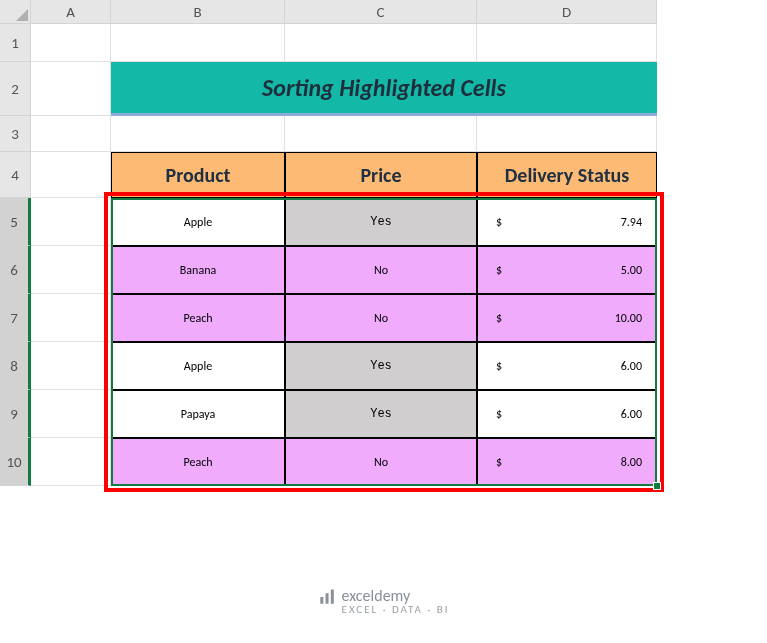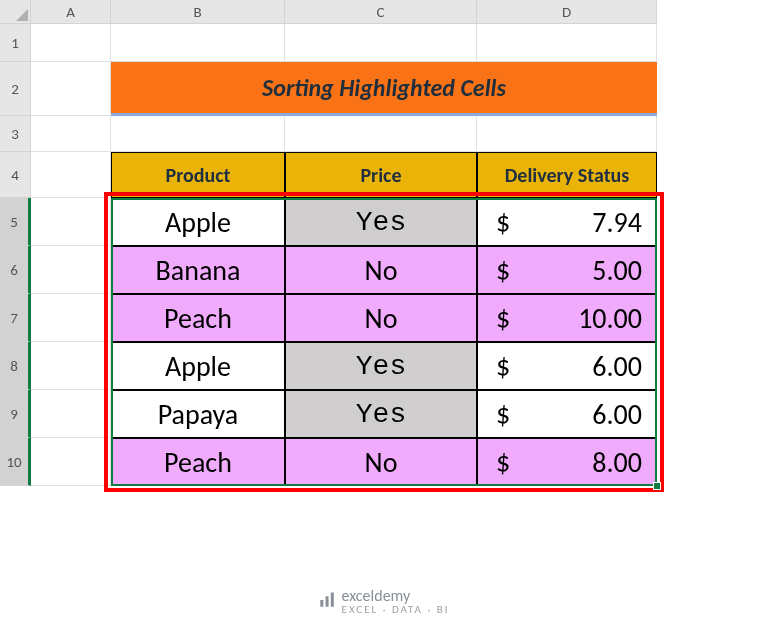--- a/index.html
+++ b/index.html
@@ -15,35 +15,35 @@
     .row-header.sel { background: #d2d2d2; border-right: 3px solid #107c41; }
     
     .cell { border-right: 1px solid #e0e0e0; border-bottom: 1px solid #e0e0e0; background: #fff; }
     
     .r1 { height: 38px; }
     .r2 { height: 54px; }
     .r3 { height: 36px; }
     .r4 { height: 46px; }
     .rd { height: 48px; }
     
-    .title-row { grid-column: 3 / 6; background: #f97316; border-bottom: 3px solid #8ea9db; display: flex; align-items: center; justify-content: center; font-size: 24px; font-weight: bold; color: #1f2e3d; font-style: italic; }
+    .title-row { grid-column: 3 / 6; background: #14b8a6; border-bottom: 3px solid #8ea9db; display: flex; align-items: center; justify-content: center; font-size: 24px; font-weight: bold; color: #1f2e3d; font-style: italic; }
     
-    .th { background: #eab308; border: 1.5px solid #000; display: flex; align-items: center; justify-content: center; font-size: 20px; font-weight: bold; color: #203040; }
+    .th { background: #fdba74; border: 1.5px solid #000; display: flex; align-items: center; justify-content: center; font-size: 20px; font-weight: bold; color: #203040; }
     
-    .td { border: 1px solid #000; display: flex; align-items: center; justify-content: center; font-size: 28px; color: #000; }
+    .td { border: 1px solid #000; display: flex; align-items: center; justify-content: center; font-size: 12px; color: #000; }
     .td.price { justify-content: space-between; padding: 0 14px 0 18px; }
     .td.olive { background: #f0abfc; }
     .td.gray { background: #d0cece; font-family: Liberation Mono, monospace; }
     .td.white { background: #fff; }
     
     .sel-marquee { position: absolute; border: 4px solid #ff0000; pointer-events: none; }
     .sel-inner { position: absolute; border: 2px solid #107c41; pointer-events: none; }
     .fill-handle { position: absolute; width: 8px; height: 8px; background: #107c41; border: 1px solid #fff; }
     
-    .watermark { position: absolute; left: 50%; transform: translateX(-50%); bottom: 28px; display: flex; align-items: center; gap: 6px; color: #8a9099; font-size: 16px; margin-top: 8px; }
+    .watermark { position: absolute; left: 50%; transform: translateX(-50%); bottom: 28px; display: flex; gap: 6px; color: #8a9099; font-size: 16px; margin-top: 8px; }
     .watermark svg { width: 18px; height: 18px; }
     .watermark .sub { font-size: 11px; letter-spacing: 2px; color: #9aa0a8; }
     .wm-text { display: flex; flex-direction: column; line-height: 1; }
   </style>
 </head>
 <body>
 
 <div class="sheet">
 
   <div class="corner"></div>

